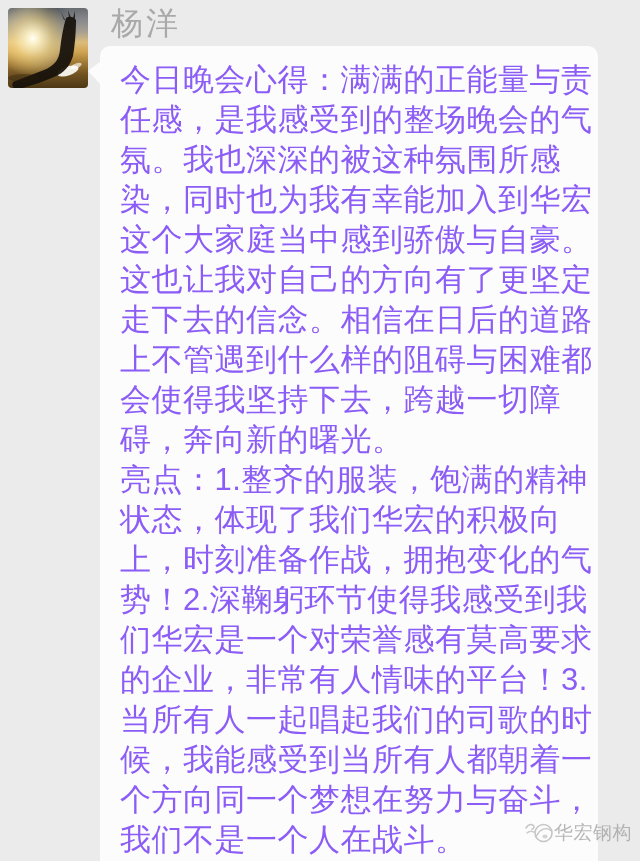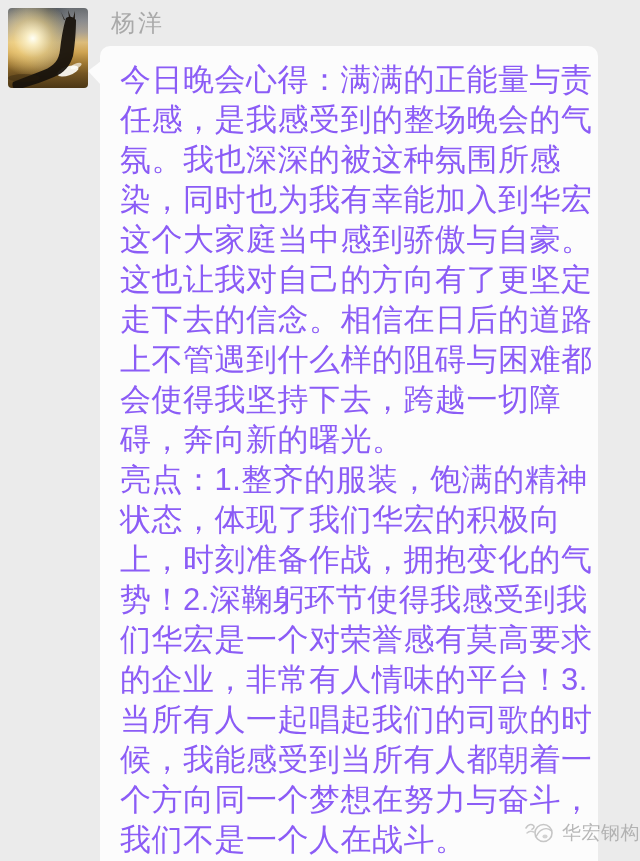--- a/index.html
+++ b/index.html
@@ -30,21 +30,21 @@
       radial-gradient(ellipse at 50% 0%, rgba(70,76,82,0.85) 0%, rgba(110,115,120,0.4) 38%, rgba(120,120,120,0) 60%),
       linear-gradient(180deg, #686c70 0%, #8a8b8e 16%, #a9a092 30%, #dcbc7a 43%, #cfa452 55%, #a17a34 68%, #735523 82%, #4c3715 100%);
   }
   .avatar svg { position: absolute; left: 0; top: 0; width: 100%; height: 100%; }
 
   
   .sender {
     position: absolute;
     left: 111px;
     top: 9px;
-    font-size: 24px;
+    font-size: 32px;
     line-height: 28px;
     letter-spacing: 3px;
     color: #a9a9a9;
   }
 
   
   .bubble {
     position: absolute;
     left: 100px;
     top: 46px;
@@ -81,21 +81,21 @@
     display: flex;
     align-items: center;
     opacity: 0.75;
   }
   .wm-icon { width: 30px; height: 28px; display: inline-block; }
   .wm-label {
     font-size: 19px;
     color: #a0a0a0;
     letter-spacing: 0.5px;
     white-space: nowrap;
-    margin-left: 8px;
+    margin-left: 0;
   }
 </style>
 </head>
 <body>
 
 <div class="screen">
 
   <div class="avatar">
     <svg viewBox="0 0 80 80">
 

